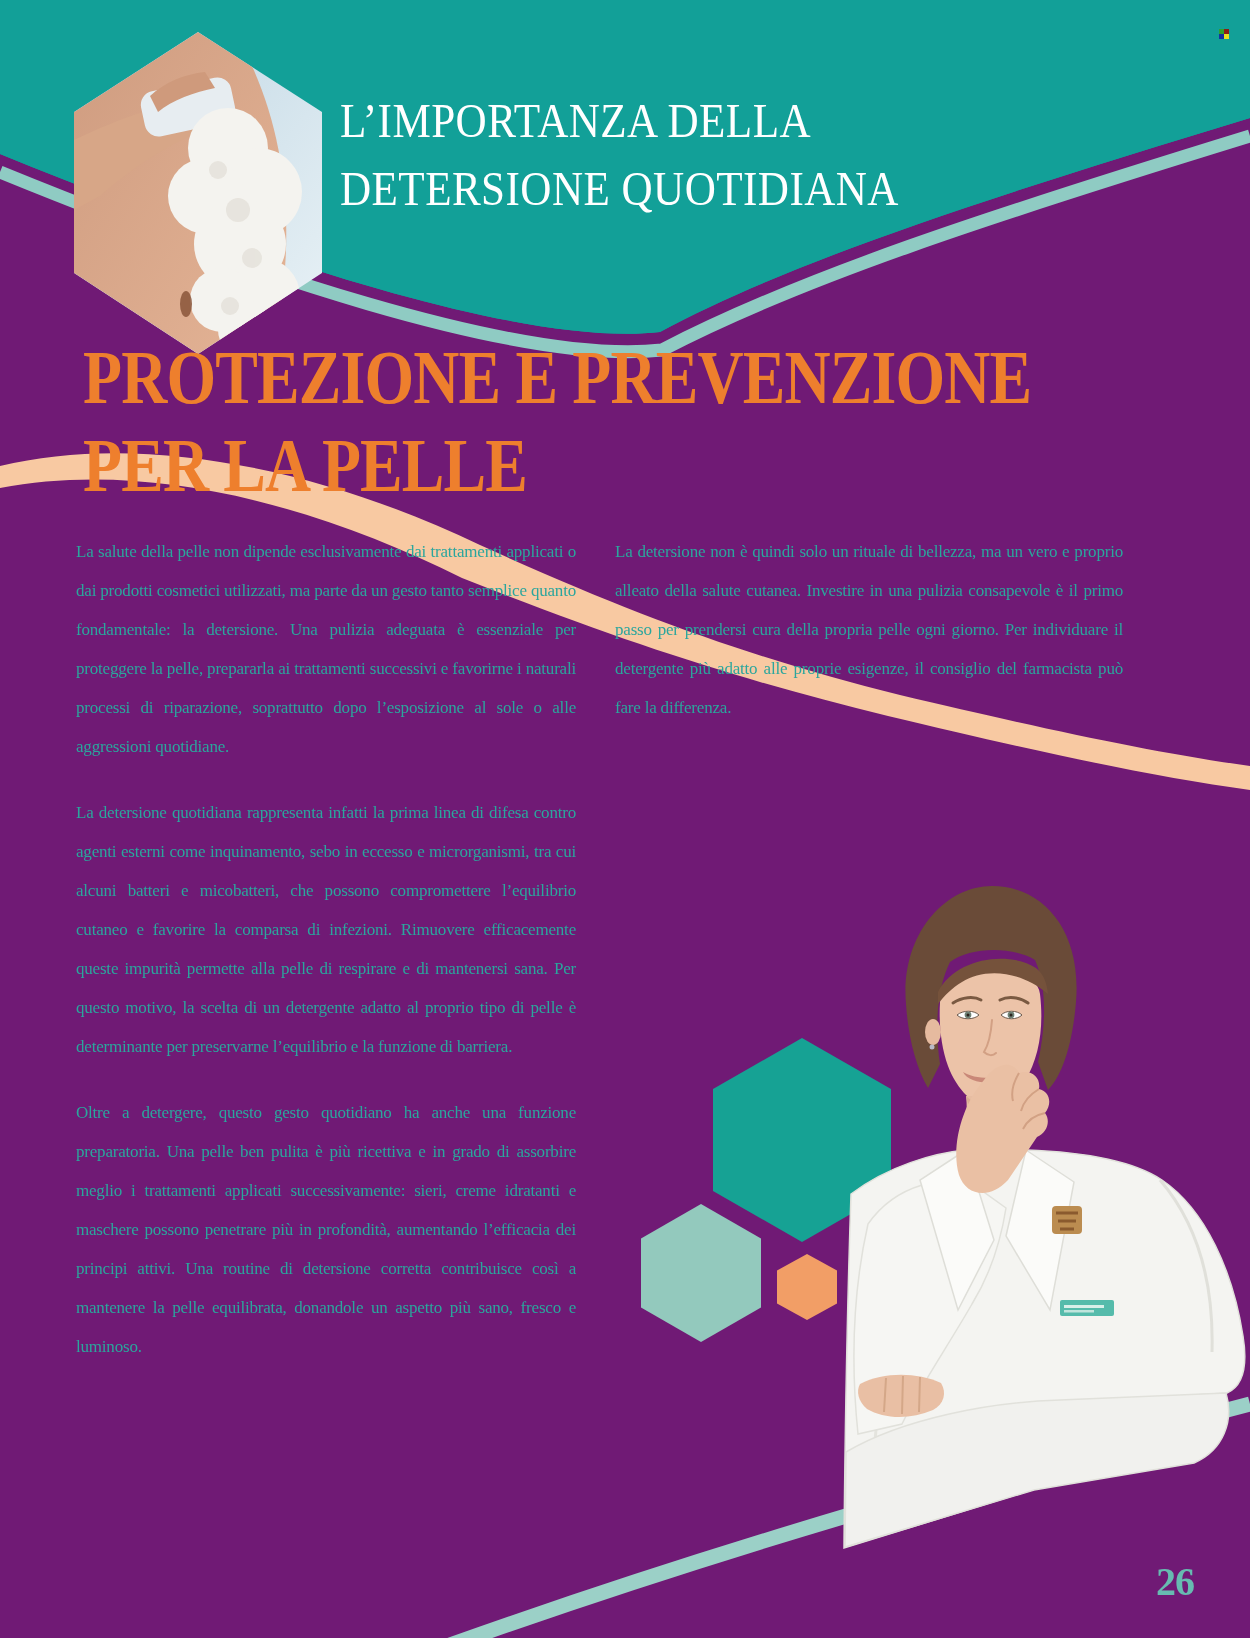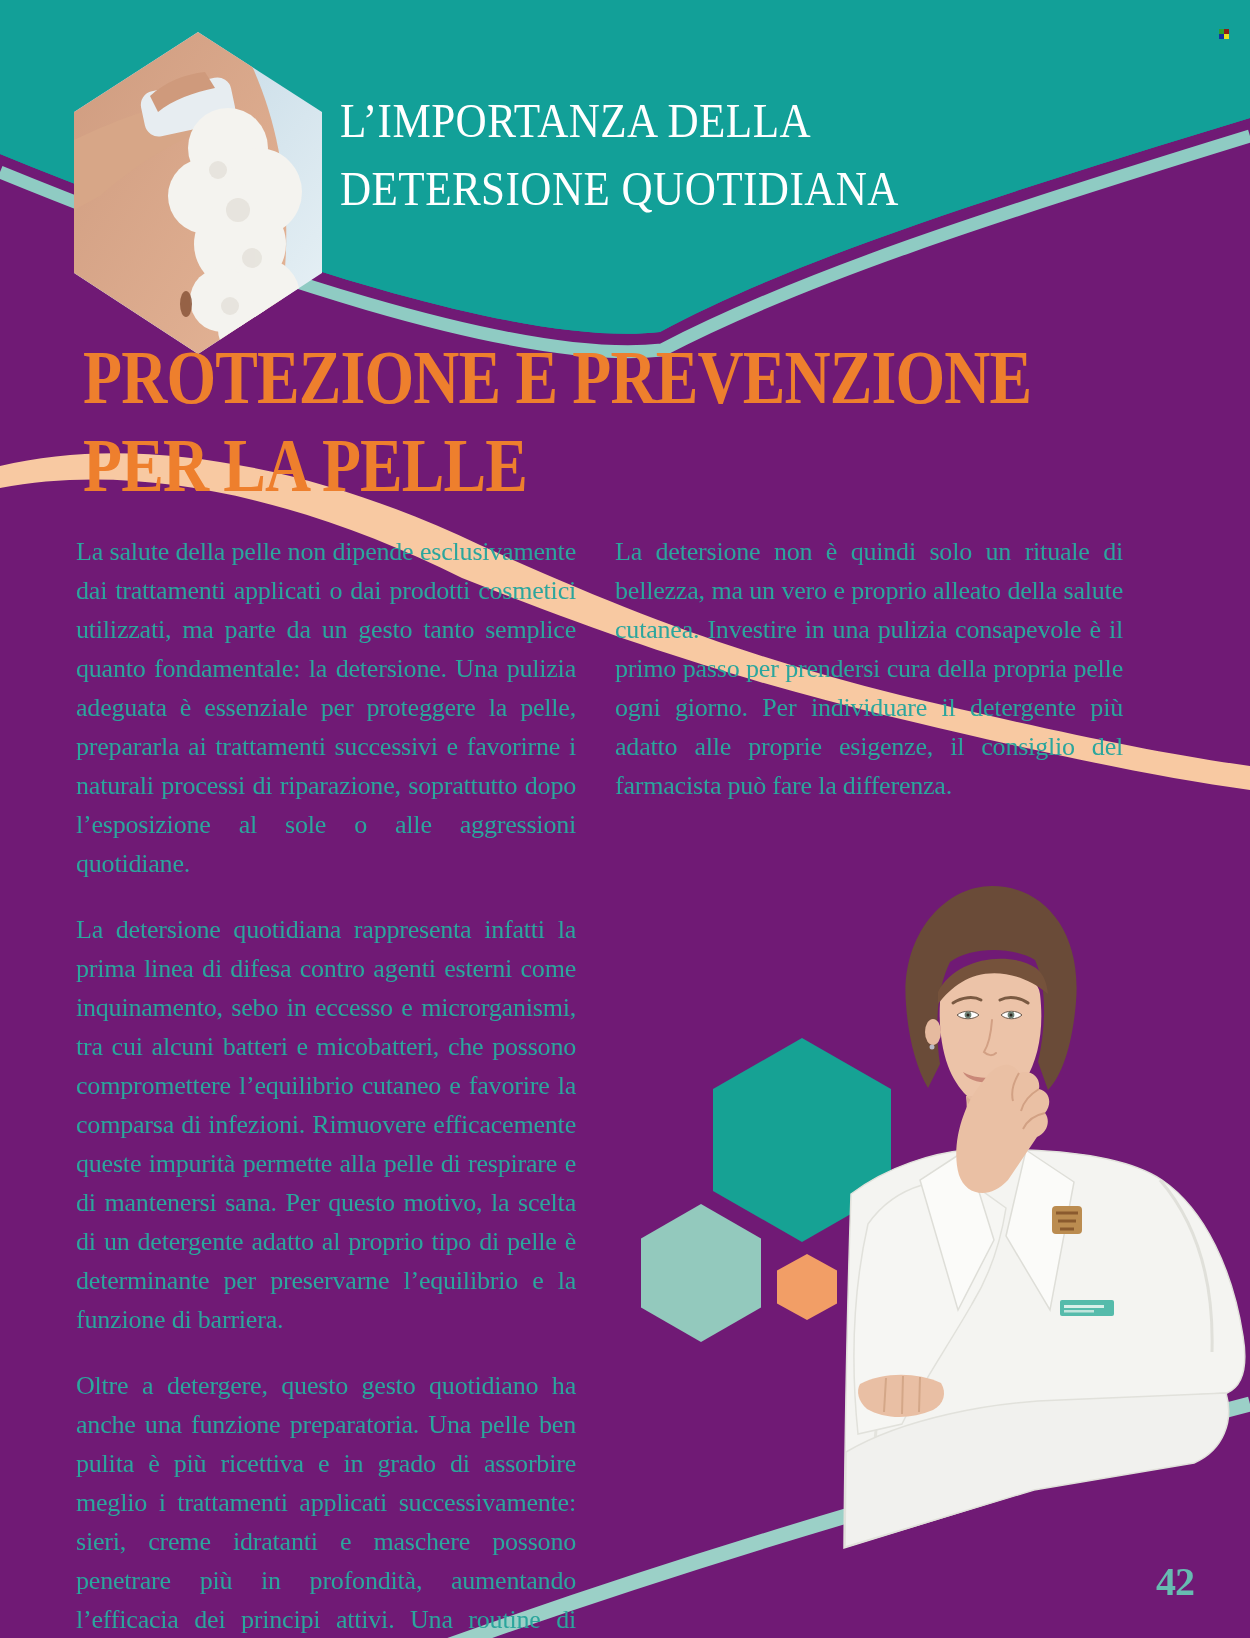--- a/index.html
+++ b/index.html
@@ -19,21 +19,21 @@
     position:absolute;left:83px;top:333px;
     color:#ee7f2d;font-size:76px;line-height:88px;font-weight:700;
     letter-spacing:-1px;white-space:nowrap;
     transform:scaleX(0.84);transform-origin:left top;
   }
   .col{position:absolute;top:532px;}
   .col-left{left:76px;width:500px;}
   .col-right{left:615px;width:508px;}
   p.body{
     margin:0 0 27px 0;text-align:justify;
-    color:#2ba69d;font-size:26px;line-height:39px;letter-spacing:-0.2px;
+    color:#2ba69d;font-size:17px;line-height:39px;letter-spacing:-0.2px;
   }
   .page-number{
     position:absolute;left:1156px;top:1558px;width:60px;
     color:#67bbb1;font-size:40px;font-weight:700;letter-spacing:-1px;
   }
   .reg-mark{position:absolute;left:1219px;top:29px;width:10px;height:10px;
     display:grid;grid-template-columns:5px 5px;grid-template-rows:5px 5px;}
   .reg-mark span{display:block;width:5px;height:5px;}
 </style>
 </head>
@@ -183,15 +183,15 @@
   <div class="col col-left">
     <p class="body">La salute della pelle non dipende esclusivamente dai trattamenti applicati o dai prodotti cosmetici utilizzati, ma parte da un gesto tanto semplice quanto fondamentale: la detersione. Una pulizia adeguata è essenziale per proteggere la pelle, prepararla ai trattamenti successivi e favorirne i naturali processi di riparazione, soprattutto dopo l’esposizione al sole o alle aggressioni quotidiane.</p>
     <p class="body">La detersione quotidiana rappresenta infatti la prima linea di difesa contro agenti esterni come inquinamento, sebo in eccesso e microrganismi, tra cui alcuni batteri e micobatteri, che possono compromettere l’equilibrio cutaneo e favorire la comparsa di infezioni. Rimuovere efficacemente queste impurità permette alla pelle di respirare e di mantenersi sana. Per questo motivo, la scelta di un detergente adatto al proprio tipo di pelle è determinante per preservarne l’equilibrio e la funzione di barriera.</p>
     <p class="body">Oltre a detergere, questo gesto quotidiano ha anche una funzione preparatoria. Una pelle ben pulita è più ricettiva e in grado di assorbire meglio i trattamenti applicati successivamente: sieri, creme idratanti e maschere possono penetrare più in profondità, aumentando l’efficacia dei principi attivi. Una routine di detersione corretta contribuisce così a mantenere la pelle equilibrata, donandole un aspetto più sano, fresco e luminoso.</p>
   </div>
 
   <div class="col col-right">
     <p class="body">La detersione non è quindi solo un rituale di bellezza, ma un vero e proprio alleato della salute cutanea. Investire in una pulizia consapevole è il primo passo per prendersi cura della propria pelle ogni giorno. Per individuare il detergente più adatto alle proprie esigenze, il consiglio del farmacista può fare la differenza.</p>
   </div>
 
-  <div class="page-number">42</div>
+  <div class="page-number">26</div>
 
 </div>
 
 </body></html>

